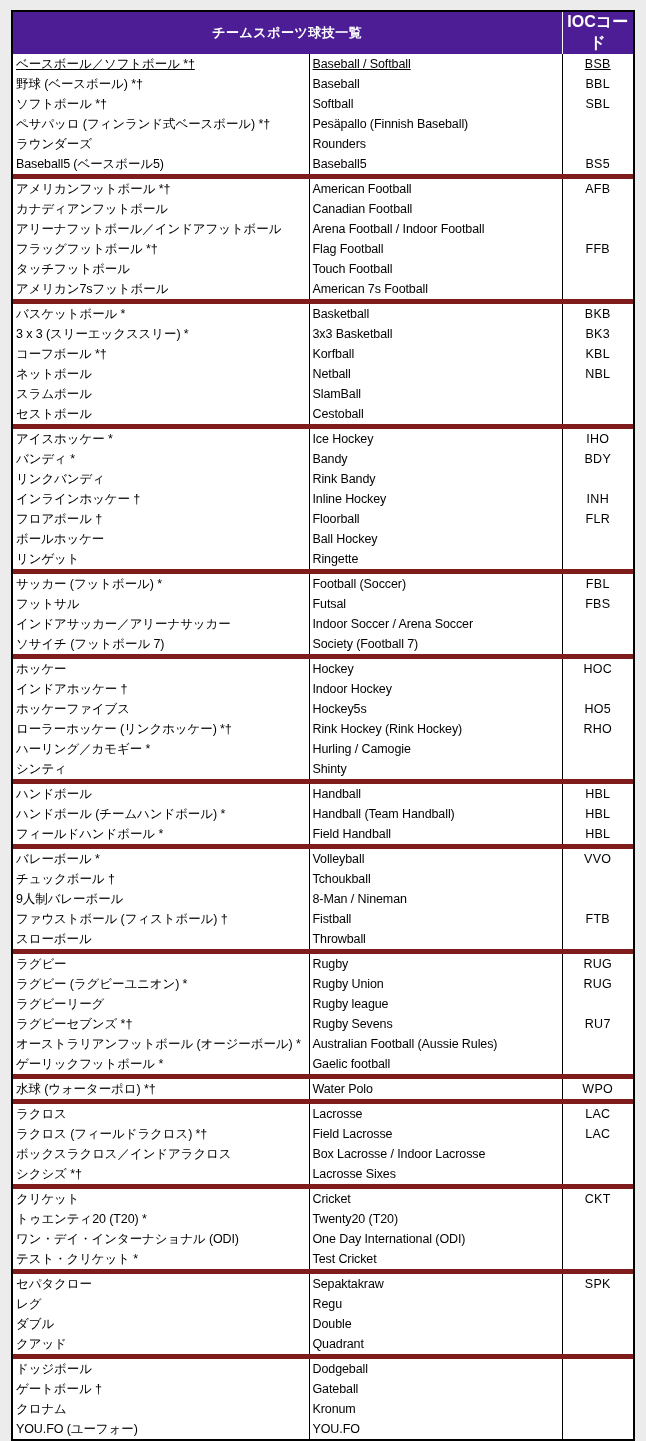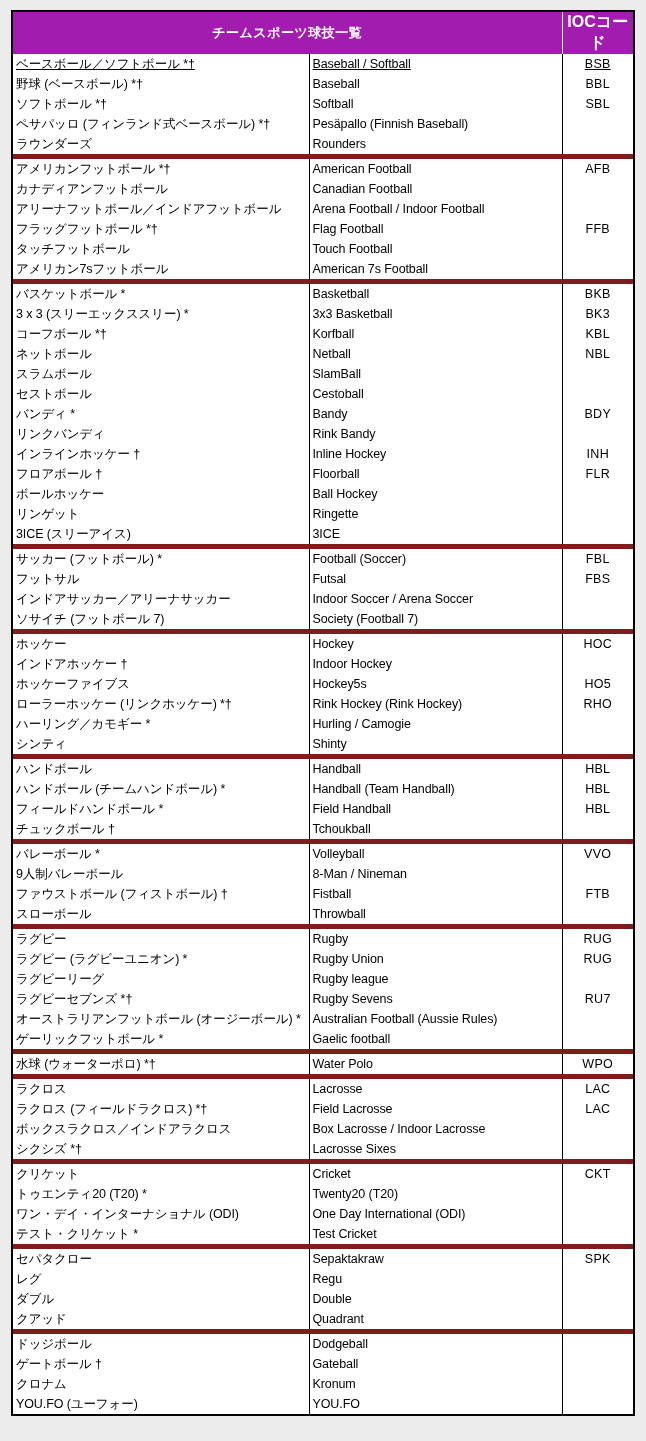--- a/index.html
+++ b/index.html
@@ -25,21 +25,21 @@
   table.sports-table {
     border-collapse: collapse;
     width: 100%;
     table-layout: fixed;
   }
   table.sports-table col.c-ja    { width: 296px; }
   table.sports-table col.c-en    { width: 253px; }
   table.sports-table col.c-ioc   { width: 71px; }
 
   thead tr.header-row {
-    background: #a21caf;
+    background: #4c1d95;
     color: #ffffff;
     height: 26px;
   }
   th.title-cell {
     text-align: center;
     font-size: 13px;
     font-weight: bold;
     letter-spacing: 0.5px;
     color: #ffffff;
     padding: 0;
@@ -106,20 +106,25 @@
         <tr class="data-row">
           <td class="cell-ja">ペサパッロ (フィンランド式ベースボール) *†</td>
           <td class="cell-en">Pesäpallo (Finnish Baseball)</td>
           <td class="cell-ioc"></td>
         </tr>
         <tr class="data-row">
           <td class="cell-ja">ラウンダーズ</td>
           <td class="cell-en">Rounders</td>
           <td class="cell-ioc"></td>
         </tr>
+        <tr class="data-row">
+          <td class="cell-ja">Baseball5 (ベースボール5)</td>
+          <td class="cell-en">Baseball5</td>
+          <td class="cell-ioc">BS5</td>
+        </tr>
         <tr class="data-row group-start">
           <td class="cell-ja">アメリカンフットボール *†</td>
           <td class="cell-en">American Football</td>
           <td class="cell-ioc">AFB</td>
         </tr>
         <tr class="data-row">
           <td class="cell-ja">カナディアンフットボール</td>
           <td class="cell-en">Canadian Football</td>
           <td class="cell-ioc"></td>
         </tr>
@@ -166,20 +171,25 @@
         <tr class="data-row">
           <td class="cell-ja">スラムボール</td>
           <td class="cell-en">SlamBall</td>
           <td class="cell-ioc"></td>
         </tr>
         <tr class="data-row">
           <td class="cell-ja">セストボール</td>
           <td class="cell-en">Cestoball</td>
           <td class="cell-ioc"></td>
         </tr>
+        <tr class="data-row group-start">
+          <td class="cell-ja">アイスホッケー *</td>
+          <td class="cell-en">Ice Hockey</td>
+          <td class="cell-ioc">IHO</td>
+        </tr>
         <tr class="data-row">
           <td class="cell-ja">バンディ *</td>
           <td class="cell-en">Bandy</td>
           <td class="cell-ioc">BDY</td>
         </tr>
         <tr class="data-row">
           <td class="cell-ja">リンクバンディ</td>
           <td class="cell-en">Rink Bandy</td>
           <td class="cell-ioc"></td>
         </tr>
@@ -196,25 +206,20 @@
         <tr class="data-row">
           <td class="cell-ja">ボールホッケー</td>
           <td class="cell-en">Ball Hockey</td>
           <td class="cell-ioc"></td>
         </tr>
         <tr class="data-row">
           <td class="cell-ja">リンゲット</td>
           <td class="cell-en">Ringette</td>
           <td class="cell-ioc"></td>
         </tr>
-        <tr class="data-row">
-          <td class="cell-ja">3ICE (スリーアイス)</td>
-          <td class="cell-en">3ICE</td>
-          <td class="cell-ioc"></td>
-        </tr>
         <tr class="data-row group-start">
           <td class="cell-ja">サッカー (フットボール) *</td>
           <td class="cell-en">Football (Soccer)</td>
           <td class="cell-ioc">FBL</td>
         </tr>
         <tr class="data-row">
           <td class="cell-ja">フットサル</td>
           <td class="cell-en">Futsal</td>
           <td class="cell-ioc">FBS</td>
         </tr>
@@ -266,29 +271,29 @@
         <tr class="data-row">
           <td class="cell-ja">ハンドボール (チームハンドボール) *</td>
           <td class="cell-en">Handball (Team Handball)</td>
           <td class="cell-ioc">HBL</td>
         </tr>
         <tr class="data-row">
           <td class="cell-ja">フィールドハンドボール *</td>
           <td class="cell-en">Field Handball</td>
           <td class="cell-ioc">HBL</td>
         </tr>
-        <tr class="data-row">
-          <td class="cell-ja">チュックボール †</td>
-          <td class="cell-en">Tchoukball</td>
-          <td class="cell-ioc"></td>
-        </tr>
         <tr class="data-row group-start">
           <td class="cell-ja">バレーボール *</td>
           <td class="cell-en">Volleyball</td>
           <td class="cell-ioc">VVO</td>
+        </tr>
+        <tr class="data-row">
+          <td class="cell-ja">チュックボール †</td>
+          <td class="cell-en">Tchoukball</td>
+          <td class="cell-ioc"></td>
         </tr>
         <tr class="data-row">
           <td class="cell-ja">9人制バレーボール</td>
           <td class="cell-en">8-Man / Nineman</td>
           <td class="cell-ioc"></td>
         </tr>
         <tr class="data-row">
           <td class="cell-ja">ファウストボール (フィストボール) †</td>
           <td class="cell-en">Fistball</td>
           <td class="cell-ioc">FTB</td>

